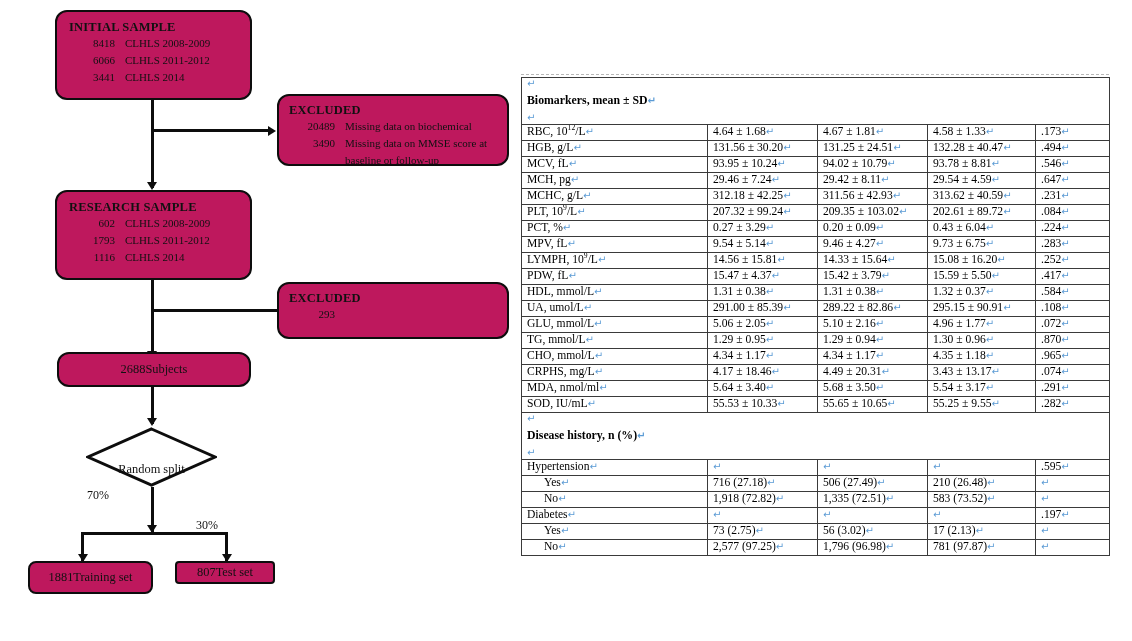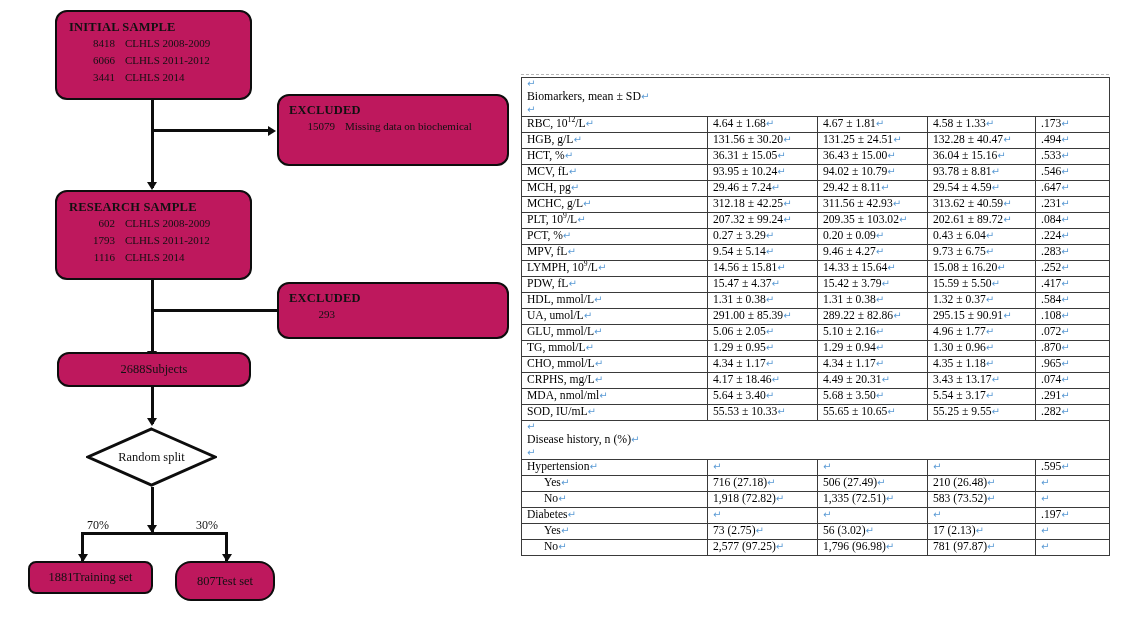--- a/index.html
+++ b/index.html
@@ -33,21 +33,21 @@
     border-left:8px solid #0d0d0d;
   }
 
   
   .fc-row{display:flex;font-size:11px;line-height:17px;}
   .fc-num{width:46px;text-align:right;padding-right:10px;flex:none;}
   .fc-txt{flex:1;}
 
   .diamond-wrap{position:absolute;}
   .diamond-label{
-    position:absolute;left:0;top:0;width:100%;height:100%;
+    position:absolute;left:0;top:12px;width:100%;height:100%;
     display:flex;align-items:center;justify-content:center;
     font-size:12.4px;color:#111;
   }
 
   .pct-label{position:absolute;font-size:12px;color:#111;}
 
   .endbox-text{
     position:absolute;left:0;top:0;width:100%;height:100%;
     display:flex;align-items:center;justify-content:center;
     font-size:12.4px;
@@ -67,21 +67,21 @@
     height:14px;line-height:13.5px;vertical-align:middle;
     white-space:nowrap;overflow:hidden;
   }
   col.c-label{width:186px;}
   col.c-v1{width:110px;}
   col.c-v2{width:110px;}
   col.c-v3{width:108px;}
   col.c-p{width:74px;}
 
   td.section{border:1px solid #3a3a3a;padding:2px 5px 3px 5px;height:auto;}
-  .section-inner{font-weight:normal;font-size:11.8px;line-height:14px;}
+  .section-inner{font-weight:bold;font-size:11.8px;line-height:23px;}
   .pil{color:#5b9bd5;font-size:10px;font-family:"DejaVu Sans",sans-serif;}
   .pil-line{line-height:11px;height:11px;}
   .indent{padding-left:22px !important;}
   sup{font-size:7.6px;vertical-align:super;line-height:0;}
 
   .topdash{
     position:absolute;left:521px;top:74px;width:588px;height:0;
     border-top:1px dashed #b8b8b8;
   }
 </style>
@@ -108,22 +108,26 @@
 
   <div class="fc-line fc-v" style="left:151px;top:100px;height:88px;"></div>
   <div class="arrowhead-down" style="left:147px;top:182px;"></div>
 
   <div class="fc-line fc-h" style="left:151px;top:129px;width:122px;"></div>
   <div class="arrowhead-right" style="left:268px;top:126px;"></div>
 
   <div class="fc-box" style="left:277px;top:94px;width:232px;height:72px;padding:7px 10px 0 10px;">
     <div class="fc-title">EXCLUDED</div>
     <div class="fc-row">
-      <span class="fc-num">15079</span>
+      <span class="fc-num">20489</span>
       <span class="fc-txt">Missing data on biochemical</span>
+    </div>
+    <div class="fc-row">
+      <span class="fc-num">3490</span>
+      <span class="fc-txt">Missing data on MMSE score at baseline or follow-up</span>
     </div>
   </div>
 
   <div class="fc-box" style="left:55px;top:190px;width:197px;height:90px;padding:8px 10px 0 12px;">
     <div class="fc-title">RESEARCH SAMPLE</div>
     <div class="fc-row">
       <span class="fc-num">602</span>
       <span class="fc-txt">CLHLS 2008-2009</span>
     </div>
     <div class="fc-row">
@@ -169,31 +173,31 @@
   <div class="arrowhead-down" style="left:147px;top:525px;"></div>
 
   <div class="fc-line fc-h" style="left:81px;top:532px;width:147px;"></div>
 
   <div class="fc-line fc-v" style="left:81px;top:532px;height:29px;"></div>
   <div class="arrowhead-down" style="left:77.5px;top:554px;"></div>
 
   <div class="fc-line fc-v" style="left:225px;top:532px;height:29px;"></div>
   <div class="arrowhead-down" style="left:221.5px;top:554px;"></div>
 
-  <div class="pct-label" style="left:87px;top:518px;">70%</div>
+  <div class="pct-label" style="left:87px;top:488px;">70%</div>
   <div class="pct-label" style="left:196px;top:518px;">30%</div>
 
   <div class="fc-box" style="left:28px;top:561px;width:125px;height:33px;border-radius:8px;">
     <div class="endbox-text">
       <span class="endbox-num">1881</span>
       <span>Training set</span>
     </div>
   </div>
 
-  <div class="fc-box" style="left:175px;top:561px;width:100px;height:40px;border-radius:16px;">
+  <div class="fc-box" style="left:175px;top:561px;width:100px;height:23px;border-radius:4px;">
     <div class="endbox-text">
       <span class="endbox-num">807</span>
       <span>Test set</span>
     </div>
   </div>
 </div>
 
 <div class="topdash"></div>
 
 <div id="table-panel">
@@ -221,27 +225,20 @@
           <td>.173<span class="pil">↵</span></td>
         </tr>
         <tr>
           <td>HGB, g/L<span class="pil">↵</span></td>
           <td>131.56 ± 30.20<span class="pil">↵</span></td>
           <td>131.25 ± 24.51<span class="pil">↵</span></td>
           <td>132.28 ± 40.47<span class="pil">↵</span></td>
           <td>.494<span class="pil">↵</span></td>
         </tr>
         <tr>
-          <td>HCT, %<span class="pil">↵</span></td>
-          <td>36.31 ± 15.05<span class="pil">↵</span></td>
-          <td>36.43 ± 15.00<span class="pil">↵</span></td>
-          <td>36.04 ± 15.16<span class="pil">↵</span></td>
-          <td>.533<span class="pil">↵</span></td>
-        </tr>
-        <tr>
           <td>MCV, fL<span class="pil">↵</span></td>
           <td>93.95 ± 10.24<span class="pil">↵</span></td>
           <td>94.02 ± 10.79<span class="pil">↵</span></td>
           <td>93.78 ± 8.81<span class="pil">↵</span></td>
           <td>.546<span class="pil">↵</span></td>
         </tr>
         <tr>
           <td>MCH, pg<span class="pil">↵</span></td>
           <td>29.46 ± 7.24<span class="pil">↵</span></td>
           <td>29.42 ± 8.11<span class="pil">↵</span></td>

